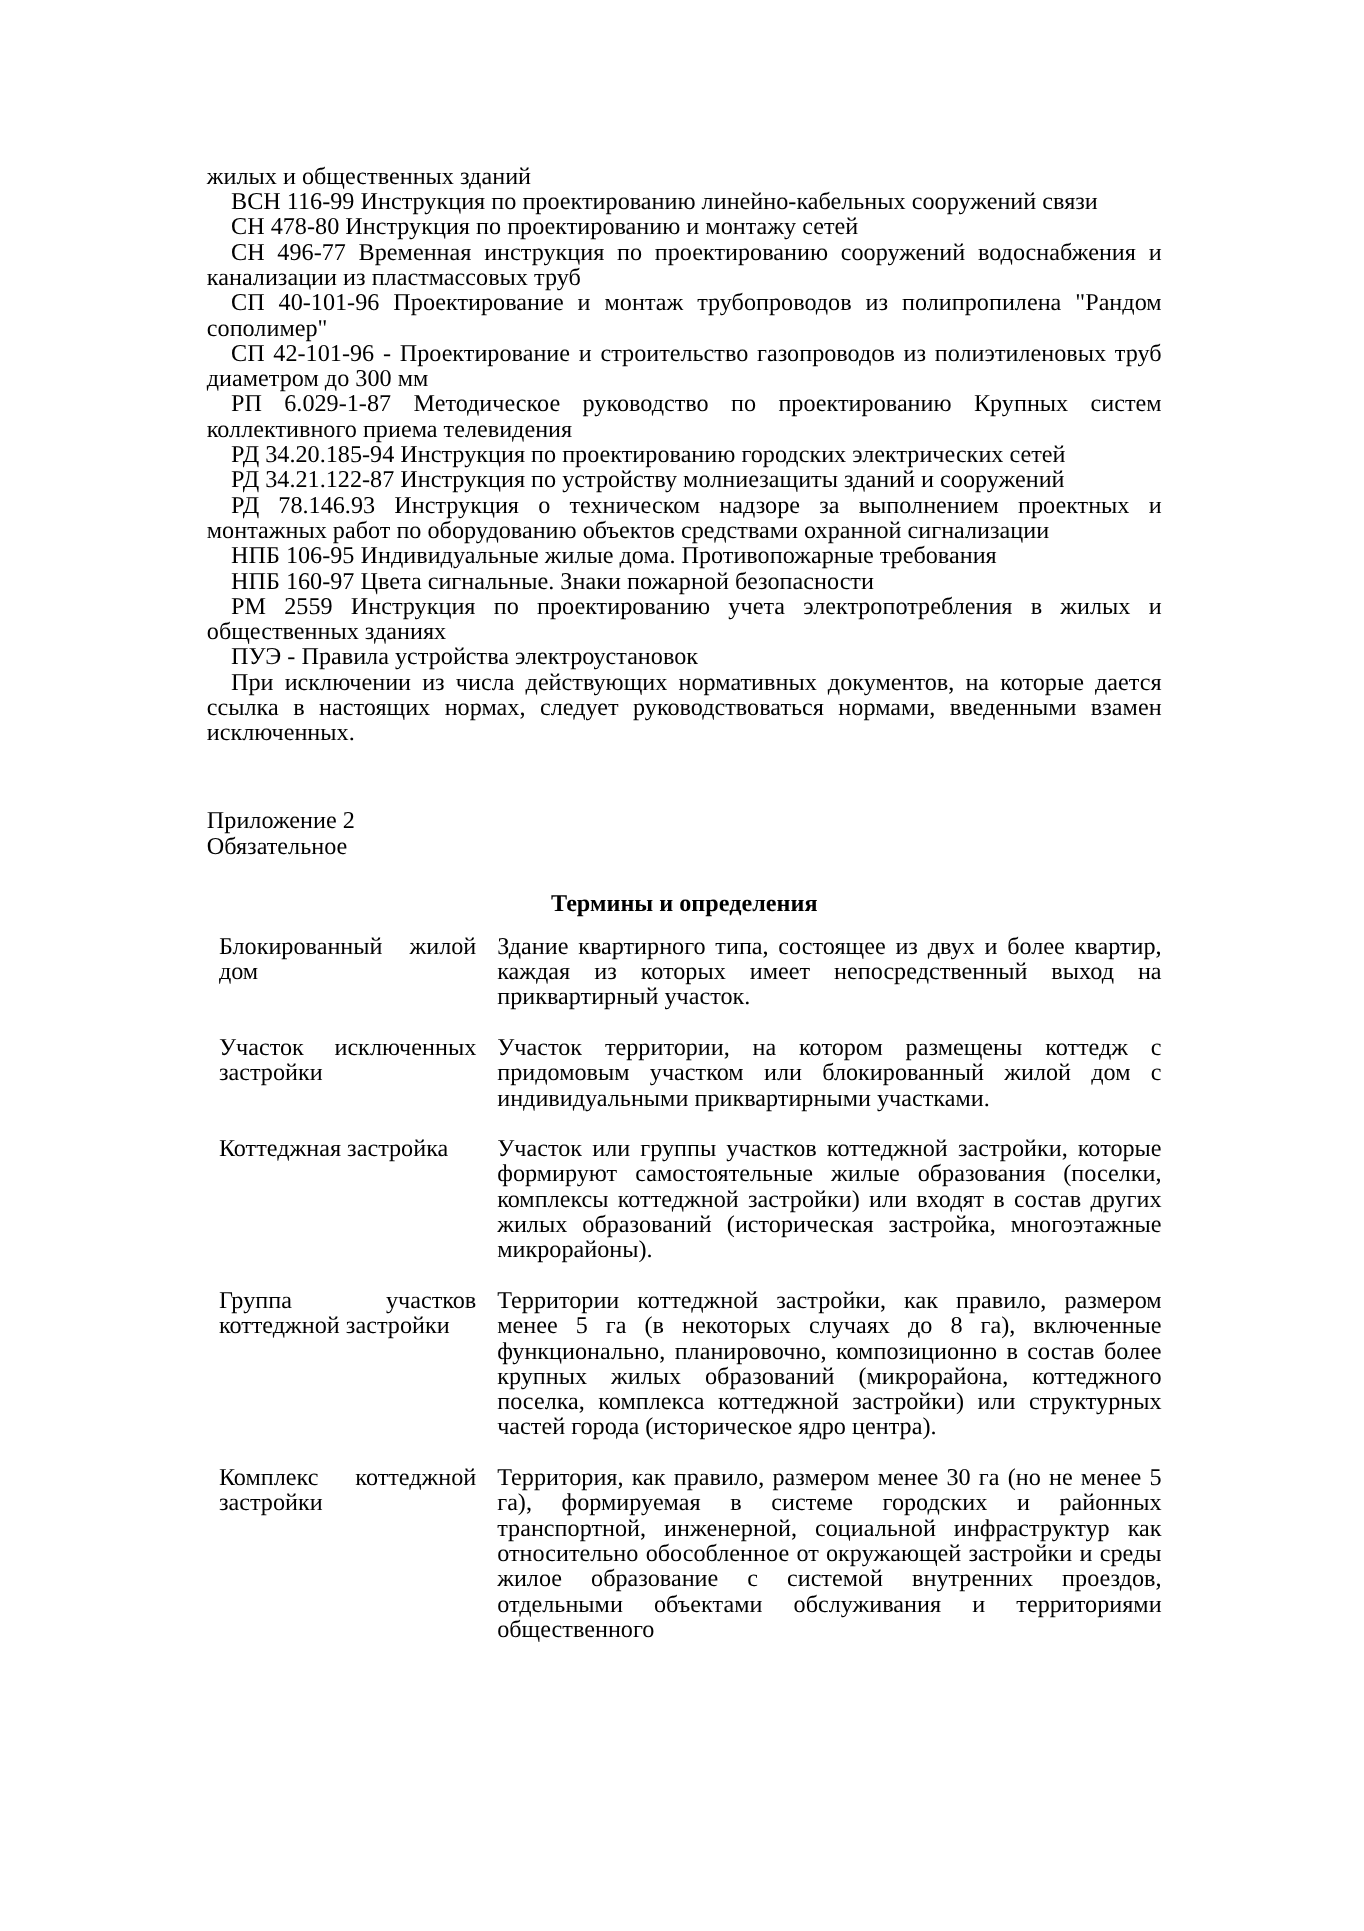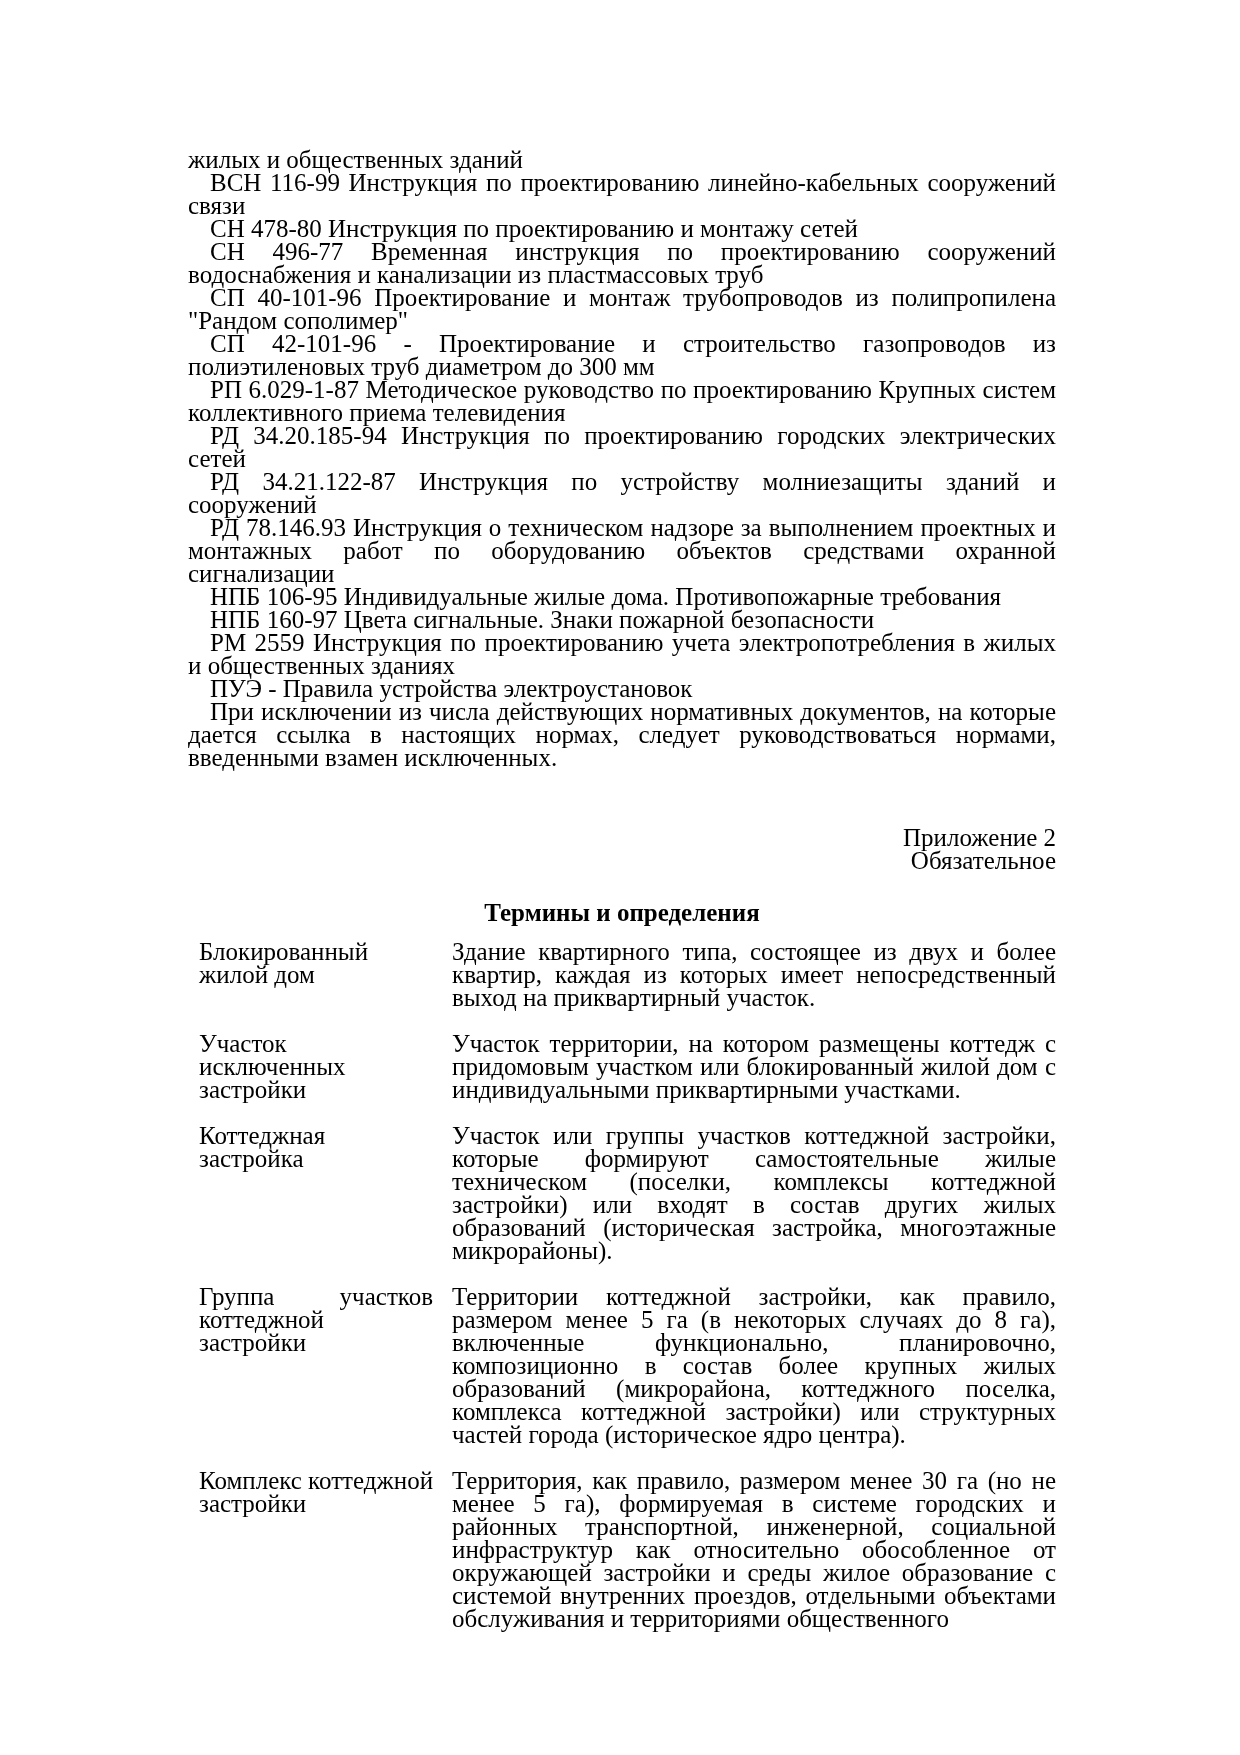--- a/index.html
+++ b/index.html
@@ -1,24 +1,24 @@
 <!DOCTYPE html>
 <html><head>
 <meta charset="utf-8">
 <style>
   html, body { margin: 0; padding: 0; background: #ffffff; }
   body { width: 1240px; height: 1755px; position: relative; overflow: hidden; }
   .page {
     position: absolute; left: 188px; top: 148px; width: 868px;
-    font-family: "Liberation Serif", serif; font-size: 25px; line-height: 23px; color: #000;
+    font-family: "Liberation Serif", serif; font-size: 22px; line-height: 23px; color: #000;
   }
   .p { text-align: justify; margin: 0; }
   .p.indent { text-indent: 22px; }
   .p.first { text-indent: 0; }
-  .appendix { text-align: right; margin-top: 57px; }
+  .appendix { margin-top: 57px; }
   .appendix div { margin: 0; }
   .heading { text-align: center; font-weight: bold; margin-top: 29px; margin-bottom: 16px; }
   .terms { width: 100%; }
   .term-row { display: flex; margin-bottom: 23px; }
   .term-name { width: 245px; padding-left: 11px; box-sizing: border-box; text-align: justify; text-align-last: left; }
   .term-def { flex: 1; padding-left: 19px; text-align: justify; }
 </style>
 </head>
 <body>
 
@@ -53,21 +53,21 @@
     <div class="term-row">
       <div class="term-name">Блокированный жилой дом</div>
       <div class="term-def">Здание квартирного типа, состоящее из двух и более квартир, каждая из которых имеет непосредственный выход на приквартирный участок.</div>
     </div>
     <div class="term-row">
       <div class="term-name">Участок исключенных застройки</div>
       <div class="term-def">Участок территории, на котором размещены коттедж с придомовым участком или блокированный жилой дом с индивидуальными приквартирными участками.</div>
     </div>
     <div class="term-row">
       <div class="term-name">Коттеджная застройка</div>
-      <div class="term-def">Участок или группы участков коттеджной застройки, которые формируют самостоятельные жилые техническом (поселки, комплексы коттеджной застройки) или входят в состав других жилых образований (историческая застройка, многоэтажные микрорайоны).</div>
+      <div class="term-def">Участок или группы участков коттеджной застройки, которые формируют самостоятельные жилые образования (поселки, комплексы коттеджной застройки) или входят в состав других жилых образований (историческая застройка, многоэтажные микрорайоны).</div>
     </div>
     <div class="term-row">
       <div class="term-name">Группа участков коттеджной застройки</div>
       <div class="term-def">Территории коттеджной застройки, как правило, размером менее 5 га (в некоторых случаях до 8 га), включенные функционально, планировочно, композиционно в состав более крупных жилых образований (микрорайона, коттеджного поселка, комплекса коттеджной застройки) или структурных частей города (историческое ядро центра).</div>
     </div>
     <div class="term-row">
       <div class="term-name">Комплекс коттеджной застройки</div>
       <div class="term-def">Территория, как правило, размером менее 30 га (но не менее 5 га), формируемая в системе городских и районных транспортной, инженерной, социальной инфраструктур как относительно обособленное от окружающей застройки и среды жилое образование с системой внутренних проездов, отдельными объектами обслуживания и территориями общественного</div>
     </div>
   </div>

